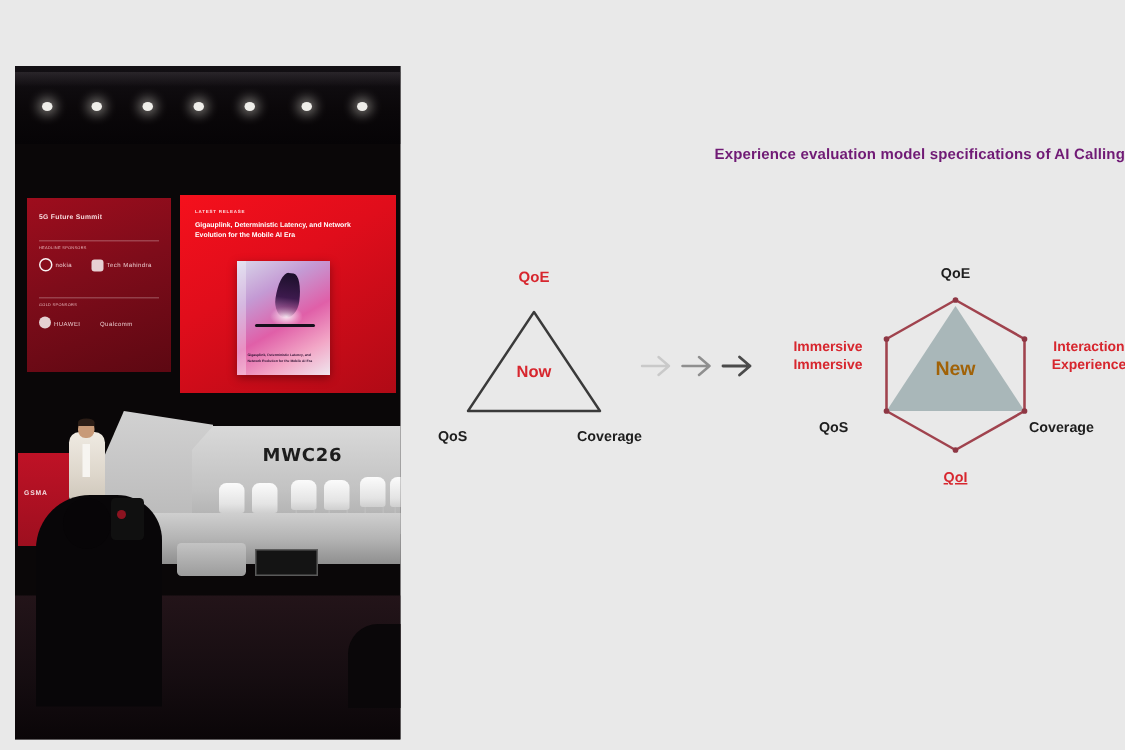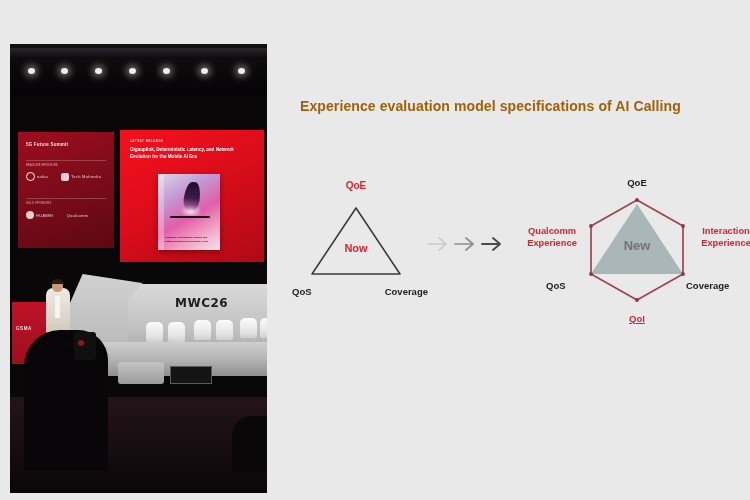--- a/index.html
+++ b/index.html
@@ -209,22 +209,22 @@
     position:absolute; left:160px; top:322px; width:40px; height:16px;
     background:#141414; border:1px solid #5a5a5a;
   }
 
   
   #slide-panel {
     position:absolute; left:278px; top:0; width:472px; height:500px;
   }
   #slide-title {
     position:absolute; left:22px; top:98px; width:450px;
-    text-align:left;
-    font-size:14px; font-weight:bold; color:#a16207;
+    text-align:right;
+    font-size:10px; font-weight:bold; color:#701a75;
     letter-spacing:.1px;
   }
 
   
   #now-group { position:absolute; left:8px; top:180px; width:140px; height:132px; }
   #now-label-top {
     position:absolute; left:0; top:0; width:140px; text-align:center;
     font-size:10px; font-weight:bold; color:#d7262e;
   }
   #now-triangle {
@@ -247,21 +247,21 @@
   #arrow-group {
     position:absolute; left:148px; top:228px; width:80px; height:32px;
     display:flex; align-items:center; gap:1px;
   }
 
   
   #new-group { position:absolute; left:248px; top:176px; width:222px; height:150px; }
   #hex-svg { position:absolute; left:58px; top:18px; }
   #new-center-label {
     position:absolute; left:58px; top:62px; width:106px; text-align:center;
-    font-size:13px; font-weight:bold; color:#737373;
+    font-size:13px; font-weight:bold; color:#a16207;
   }
   #new-label-qoe {
     position:absolute; left:58px; top:1px; width:106px; text-align:center;
     font-size:9.5px; font-weight:bold; color:#1d1d1d;
   }
   #new-label-qoi {
     position:absolute; left:58px; bottom:2px; width:106px; text-align:center;
     font-size:9.5px; font-weight:bold; color:#d7262e;text-decoration:underline;
   }
   #new-label-immersive {
@@ -393,21 +393,21 @@
       <path d="M2 10 H20 M13 4 L20 10 L13 16" fill="none" stroke="#4a4a4a" stroke-width="1.9" stroke-linecap="round" stroke-linejoin="round"></path>
     </svg>
   </div>
 
   <div id="new-group">
     <div id="new-label-qoe">QoE</div>
     <div id="new-label-interaction">Interaction Experience</div>
     <div id="new-label-coverage">Coverage</div>
     <div id="new-label-qoi">QoI</div>
     <div id="new-label-qos">QoS</div>
-    <div id="new-label-immersive">Qualcomm Experience</div>
+    <div id="new-label-immersive">Immersive Immersive</div>
 
     <svg id="hex-svg" width="106" height="112" viewBox="0 0 106 112">
       <polygon points="53,6 99,32 99,80 53,106 7,80 7,32" fill="none" stroke="#a0434e" stroke-width="1.7" stroke-linejoin="round"></polygon>
       <polygon points="53,10 99,80 7,80" fill="#a9b7b9"></polygon>
       <circle cx="53" cy="6" r="1.9" fill="#8e3744"></circle>
       <circle cx="99" cy="32" r="1.9" fill="#8e3744"></circle>
       <circle cx="99" cy="80" r="1.9" fill="#8e3744"></circle>
       <circle cx="53" cy="106" r="1.9" fill="#8e3744"></circle>
       <circle cx="7" cy="80" r="1.9" fill="#8e3744"></circle>
       <circle cx="7" cy="32" r="1.9" fill="#8e3744"></circle>

